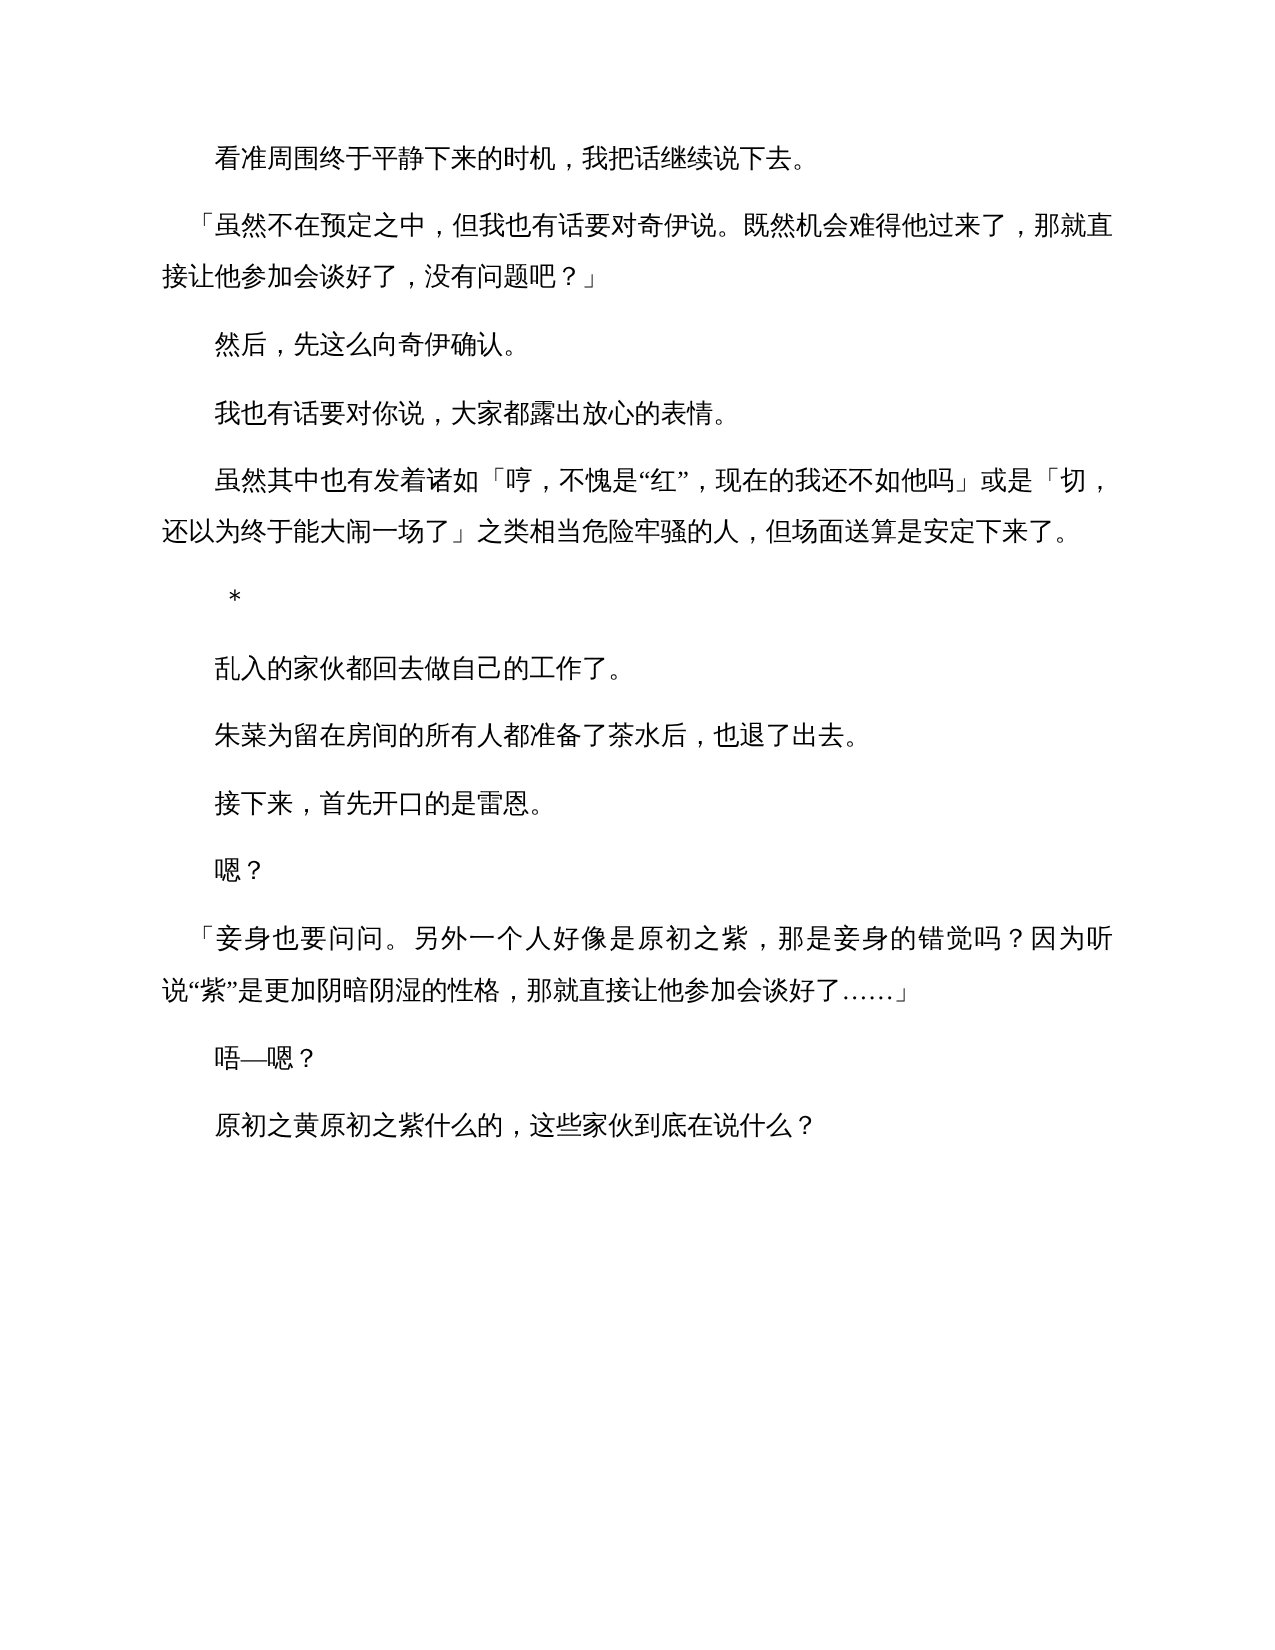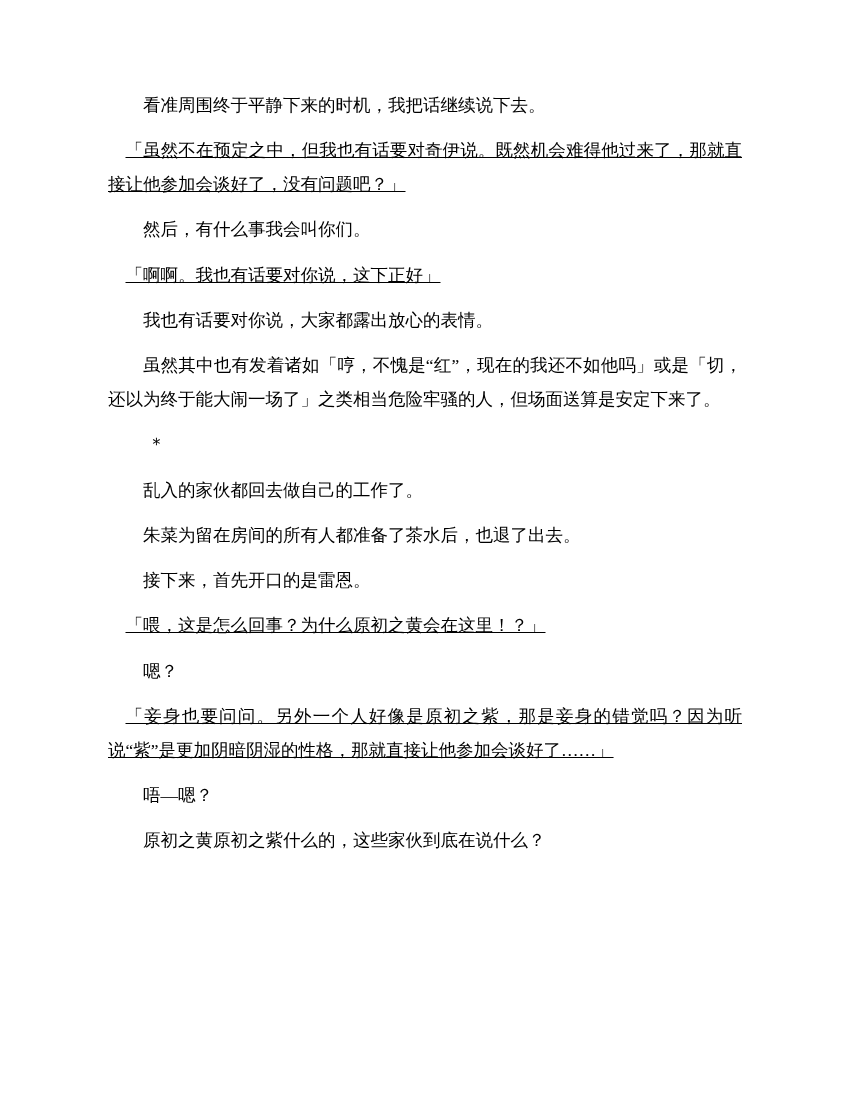--- a/index.html
+++ b/index.html
@@ -30,48 +30,45 @@
     text-align: justify;
     text-justify: inter-ideograph;
   }
   p.para {
     margin: 0 0 11px 0;
     text-indent: 2em;
   }
   p.quote {
     margin: 0 0 11px 0;
     text-indent: 1em;
-    text-decoration: underline;
   }
   p.sep {
     margin: 0 0 11px 0;
     text-indent: 2.2em;
     letter-spacing: 0;
   }
   .sep-mark {
     font-size: 18px;
     line-height: 1.95;
   }
 </style>
 </head>
 <body>
 
 <div class="page">
   <div class="body-text">
 
     <p class="para">看准周围终于平静下来的时机，我把话继续说下去。</p>
     <p class="quote">「虽然不在预定之中，但我也有话要对奇伊说。既然机会难得他过来了，那就直接让他参加会谈好了，没有问题吧？」</p>
-    <p class="para">然后，有什么事我会叫你们。</p>
-    <p class="quote">「啊啊。我也有话要对你说，这下正好」</p>
+    <p class="para">然后，先这么向奇伊确认。</p>
     <p class="para">我也有话要对你说，大家都露出放心的表情。</p>
     <p class="para">虽然其中也有发着诸如「哼，不愧是“红”，现在的我还不如他吗」或是「切，还以为终于能大闹一场了」之类相当危险牢骚的人，但场面送算是安定下来了。</p>
     <p class="sep sep-mark">＊</p>
     <p class="para">乱入的家伙都回去做自己的工作了。</p>
     <p class="para">朱菜为留在房间的所有人都准备了茶水后，也退了出去。</p>
     <p class="para">接下来，首先开口的是雷恩。</p>
-    <p class="quote">「喂，这是怎么回事？为什么原初之黄会在这里！？」</p>
     <p class="para">嗯？</p>
     <p class="quote">「妾身也要问问。另外一个人好像是原初之紫，那是妾身的错觉吗？因为听说“紫”是更加阴暗阴湿的性格，那就直接让他参加会谈好了……」</p>
     <p class="para">唔—嗯？</p>
     <p class="para">原初之黄原初之紫什么的，这些家伙到底在说什么？</p>
 
   </div>
 </div>
 
 </body></html>

